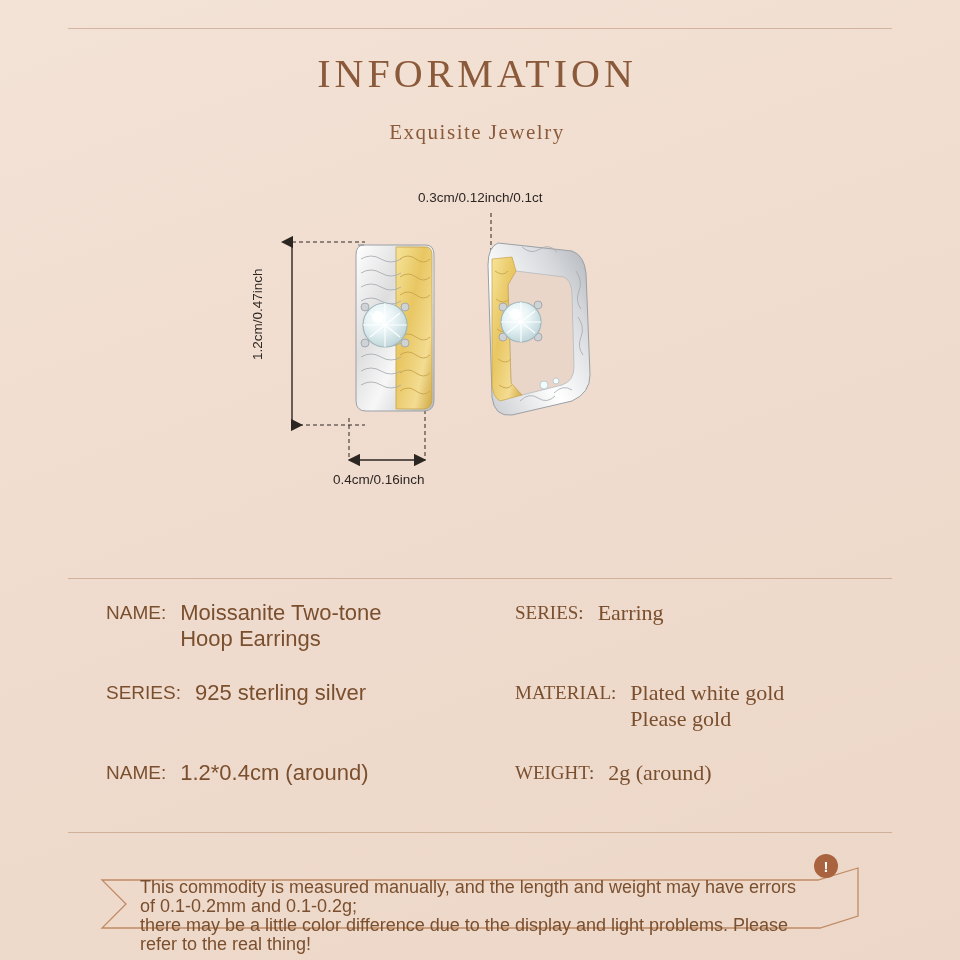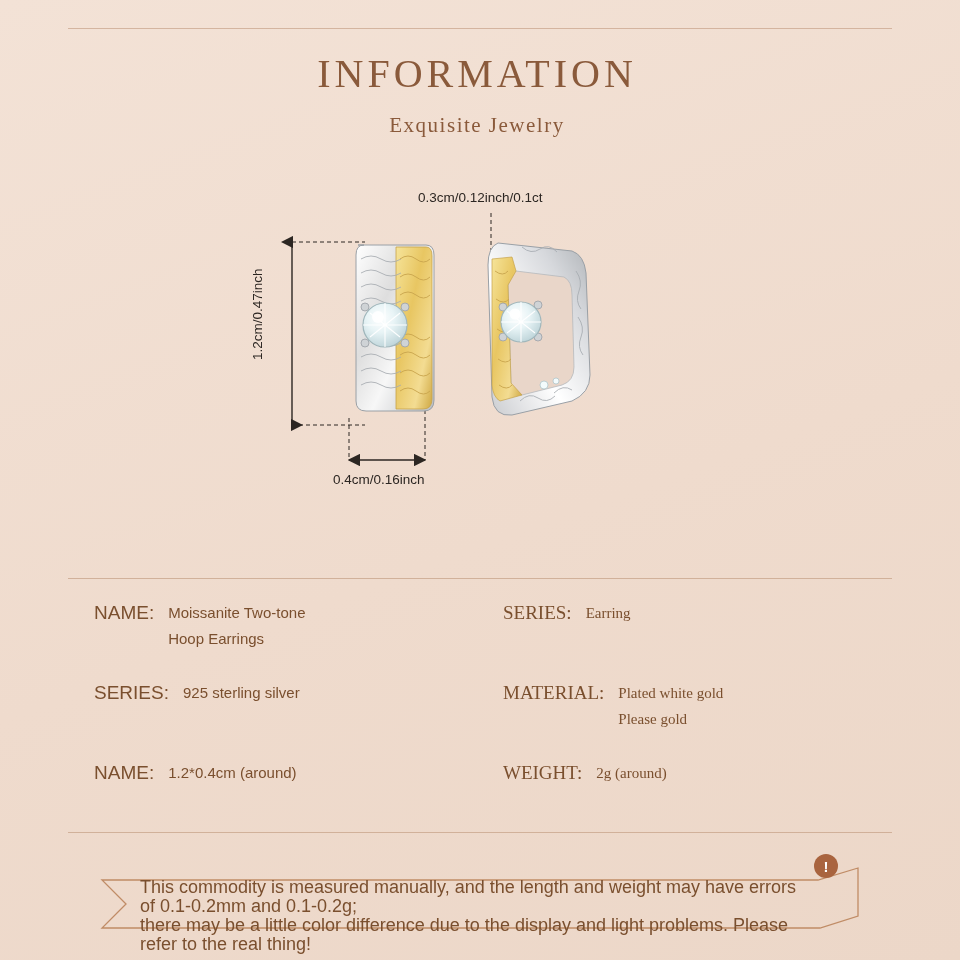--- a/index.html
+++ b/index.html
@@ -44,21 +44,21 @@
     font-size: 40px;
     letter-spacing: 4px;
     color: #8a5a3b;
     font-weight: 400;
   }
   .header .subtitle {
     font-family: "Liberation Serif", serif;
     font-size: 21px;
     letter-spacing: 1.5px;
     color: #8a5a3b;
-    margin-top: 16px;
+    margin-top: 23px;
     font-weight: 400;
   }
 
   
   .diagram {
     position: absolute;
     left: 0;
     top: 170px;
     width: 776px;
     height: 350px;
@@ -111,21 +111,21 @@
     height: 1px;
     background: #c9a68d;
     opacity: .8;
   }
   .rule-spec-top { top: 578px; }
   .rule-spec-bot { top: 832px; }
 
   
   .specs {
     position: absolute;
-    left: 68px;
+    left: 80px;
     top: 600px;
     width: 824px;
     height: 220px;
     color: #6b4428;
   }
   .spec-row {
     display: flex;
     width: 100%;
     margin-bottom: 28px;
   }
@@ -136,21 +136,21 @@
   }
   .spec-cell.left { padding-left: 26px; }
   .spec-cell.right { padding-left: 20px; font-family: Liberation Serif, serif; }
   .spec-key {
     font-size: 19px;
     color: #7a4f2e;
     white-space: nowrap;
     line-height: 26px;
   }
   .spec-val {
-    font-size: 15px;
+    font-size: 22px;
     color: #7a4f2e;
     margin-left: 14px;
     line-height: 26px;
     max-width: 250px;
   }
   .spec-val .l2 { display: block; }
 
   
   .note {
     position: absolute;

